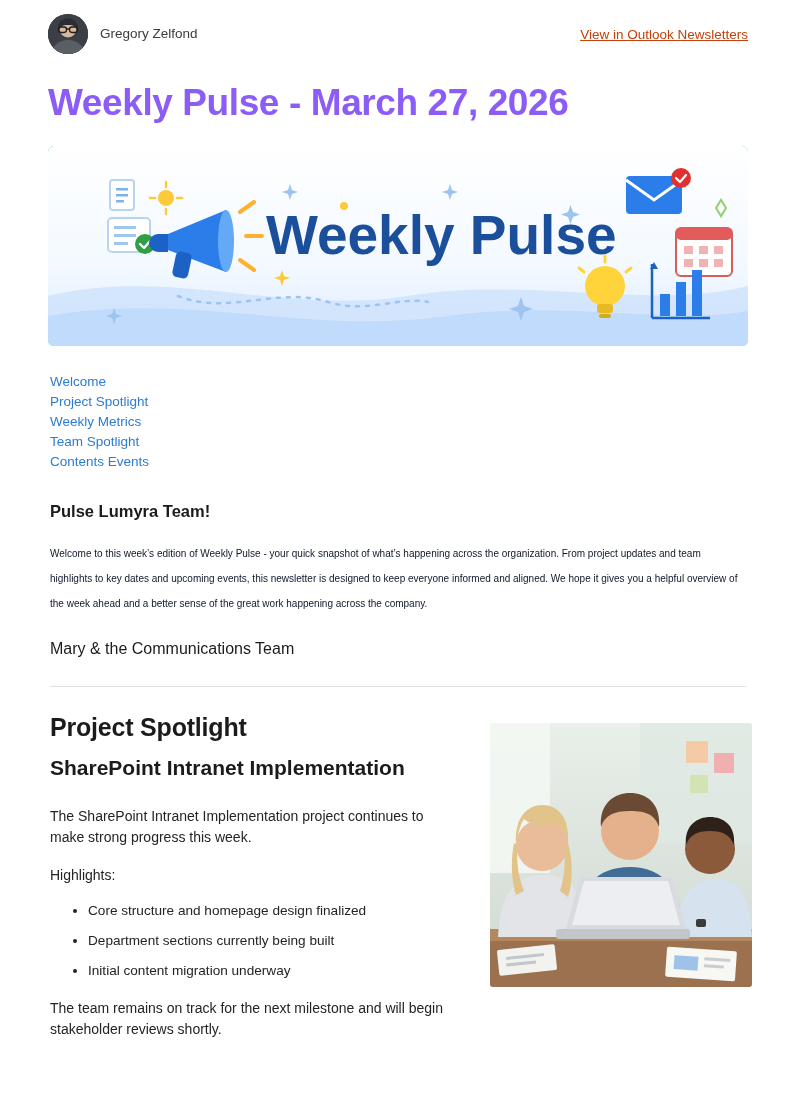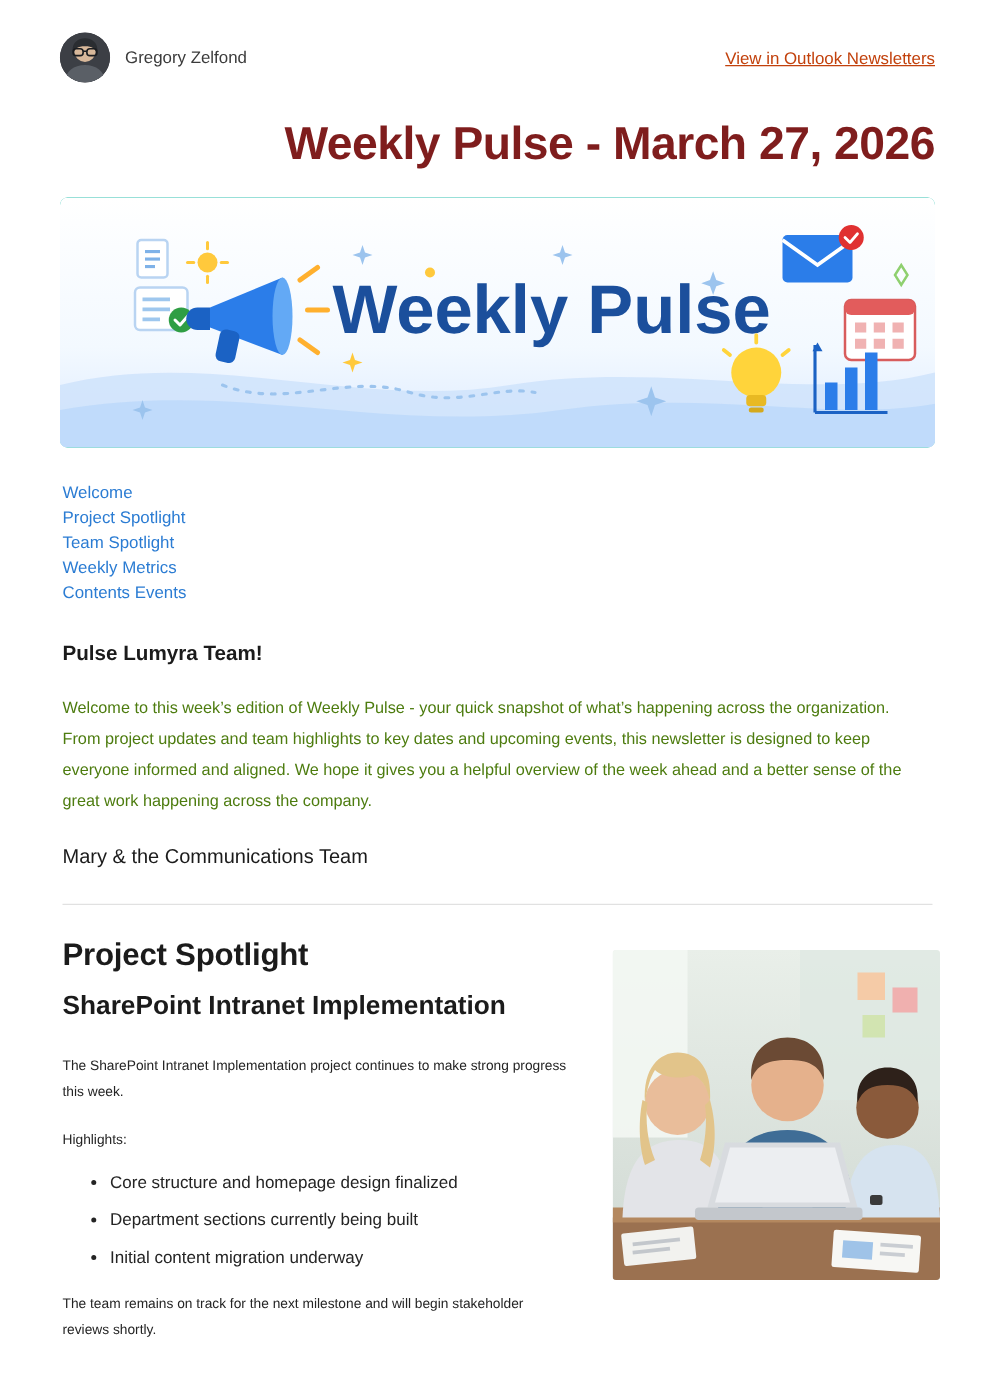--- a/index.html
+++ b/index.html
@@ -10,21 +10,21 @@
   }
   body {
     width: 796px;
     min-height: 1115px;
     font-family: "Liberation Sans", sans-serif;
     color: #242424;
     -webkit-font-smoothing: antialiased;
   }
   .page {
     width: 796px;
-    padding: 12px 48px;
+    padding: 0 48px;
   }
 
   
   .byline-row {
     display: flex;
     align-items: center;
     padding-top: 14px;
   }
   .avatar {
     width: 40px;
@@ -58,22 +58,21 @@
     align-self: center;
     cursor: pointer;
   }
 
   
   h1.title {
     font-size: 37px;
     font-weight: 600;
     letter-spacing: -0.4px;
     margin: 28px 0 22px 0;
-    color: #7f1d1d;
-    text-align: right;
+    color: #8b5cf6;
   }
 
   
   .banner {
     width: 700px;
     height: 200px;
     border-radius: 6px;
     overflow: hidden;
     position: relative;
     background: #14b8a6;
@@ -104,23 +103,23 @@
   .welcome {
     margin-top: 30px;
     padding-left: 2px;
   }
   .welcome-heading {
     font-size: 16.5px;
     font-weight: 700;
     color: #1b1b1b;
   }
   .welcome-body {
-    font-size: 13px;
+    font-size: 10px;
     line-height: 25px;
-    color: #4d7c0f;
+    color: #0f172a;
     margin-top: 20px;
     max-width: 690px;
   }
   .welcome-signoff {
     font-size: 16px;
     font-weight: 400;
     color: #1b1b1b;
     margin-top: 24px;
   }
 
@@ -153,21 +152,21 @@
     color: #1b1b1b;
     letter-spacing: -0.2px;
   }
   h3.section-sub {
     font-size: 21px;
     font-weight: 700;
     margin: 14px 0 16px 0;
     color: #1b1b1b;
   }
   .spot-para {
-    font-size: 11px;
+    font-size: 14px;
     line-height: 21px;
     color: #242424;
     margin-top: 26px;
     max-width: 405px;
   }
   .spot-para.tight { margin-top: 17px; }
   ul.highlights {
     margin: 12px 0 0 0;
     padding-left: 38px;
   }
@@ -313,22 +312,22 @@
       </g>
       <g fill="none" stroke="#8fd06f" stroke-width="2">
         <path d="M668 62 l5 -8 l5 8 l-5 8 z"></path>
       </g>
     </svg>
   </div>
 
   <div class="toc">
     <a class="toc-link">Welcome</a>
     <a class="toc-link">Project Spotlight</a>
+    <a class="toc-link">Weekly Metrics</a>
     <a class="toc-link">Team Spotlight</a>
-    <a class="toc-link">Weekly Metrics</a>
     <a class="toc-link">Contents Events</a>
   </div>
 
   <div class="welcome">
     <div class="welcome-heading">Pulse Lumyra Team!</div>
     <p class="welcome-body">Welcome to this week’s edition of Weekly Pulse - your quick snapshot of what’s happening across the organization. From project updates and team highlights to key dates and upcoming events, this newsletter is designed to keep everyone informed and aligned. We hope it gives you a helpful overview of the week ahead and a better sense of the great work happening across the company.</p>
     <div class="welcome-signoff">Mary &amp; the Communications Team</div>
   </div>
 
   <hr class="divider">

